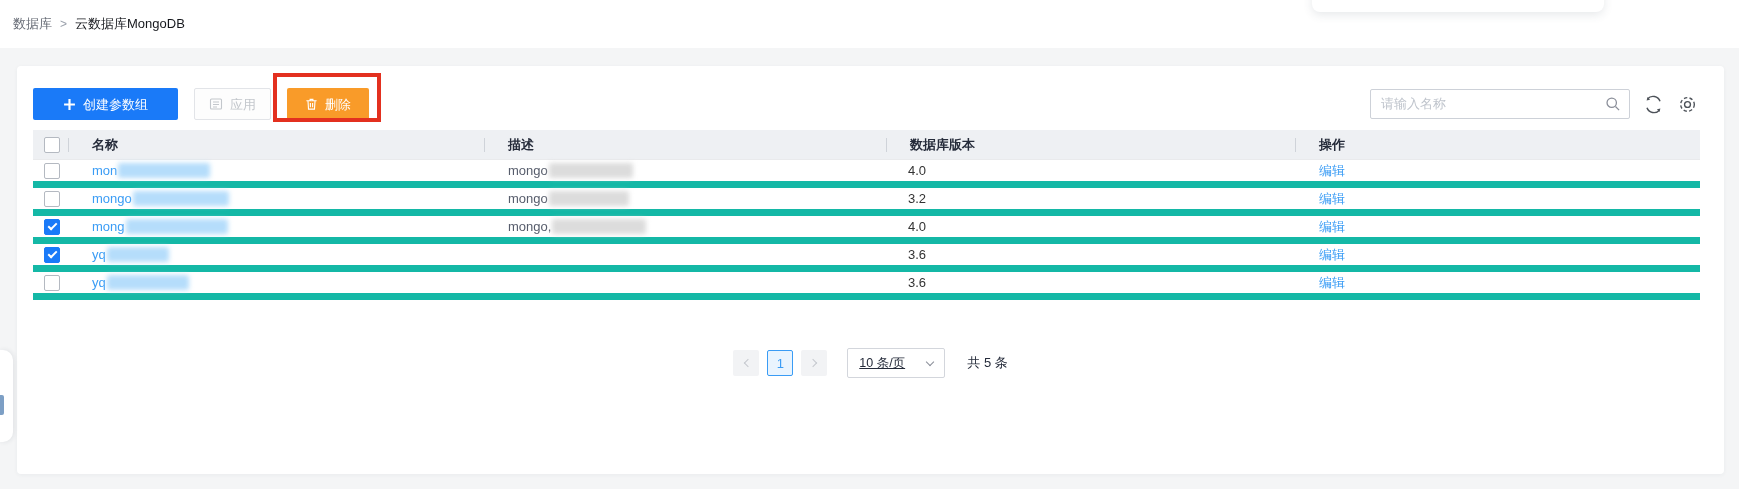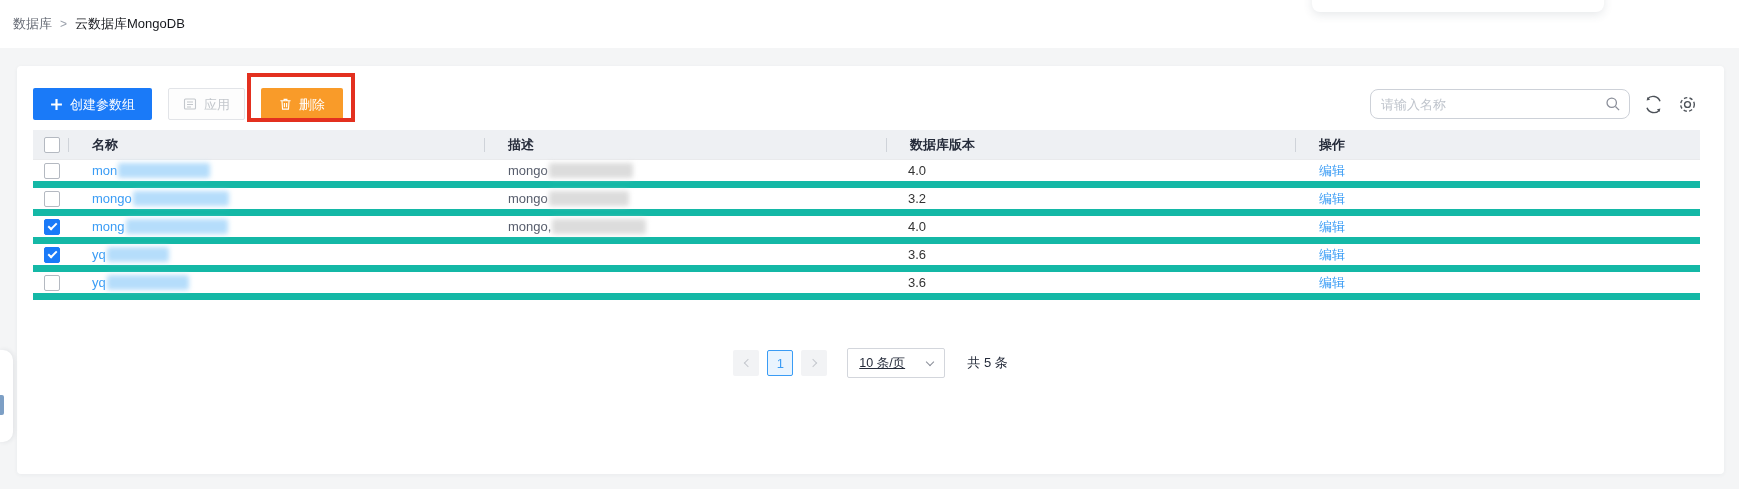--- a/index.html
+++ b/index.html
@@ -35,38 +35,38 @@
   
   .card{
     position:absolute;left:17px;right:15px;top:66px;bottom:15px;
     background:#fff;border-radius:4px;box-shadow:0 1px 4px rgba(40,50,70,.05);
   }
   
   .toolbar{display:flex;align-items:center;padding:22px 26px 0 16px}
   .btn{
     height:32px;display:inline-flex;align-items:center;gap:7px;
     border:none;border-radius:2px;font-size:13px;cursor:pointer;
-    font-family:inherit;padding:0 17px;line-height:1;
+    font-family:inherit;padding:0 30px;line-height:1;
   }
   .btn-primary{background:var(--primary);color:#fff}
   .btn-disabled{
     background:#fdfdfd;border:1px solid #e2e4e8;color:#c3c7cc;
     cursor:not-allowed;margin-left:16px;padding:0 14px;
   }
   .delete-wrap{position:relative;margin-left:16px}
   .btn-warn{background:var(--warn);color:#fff;padding:0 18px}
   .annotation-box{
     position:absolute;left:-14px;top:-15px;right:-12px;bottom:-2px;
     border:4px solid var(--ann-red);pointer-events:none;
   }
   .toolbar-right{margin-left:auto;display:flex;align-items:center;gap:13px}
   .search-box{position:relative;width:260px;height:30px}
   .search-box input{
-    width:100%;height:100%;border:1px solid #cdd1d8;border-radius:8px;
-    padding:0 32px 0 10px;font-size:13px;font-family:Liberation Sans, sans-serif;color:#333;
+    width:100%;height:100%;border:1px solid #cdd1d8;border-radius:2px;
+    padding:0 32px 0 10px;font-size:13px;font-family:Liberation Serif, serif;color:#333;
     outline:none;background:#fff;
   }
   .search-box input::placeholder{color:#bfc4cc}
   .search-icon{position:absolute;right:9px;top:7px;cursor:pointer}
   .tool-icon{cursor:pointer;display:inline-flex}
   
   .table{margin:10px 24px 0 16px;font-size:13px}
   .thead,.trow{
     display:grid;
     grid-template-columns:35px 416px 402px 409px 1fr;

